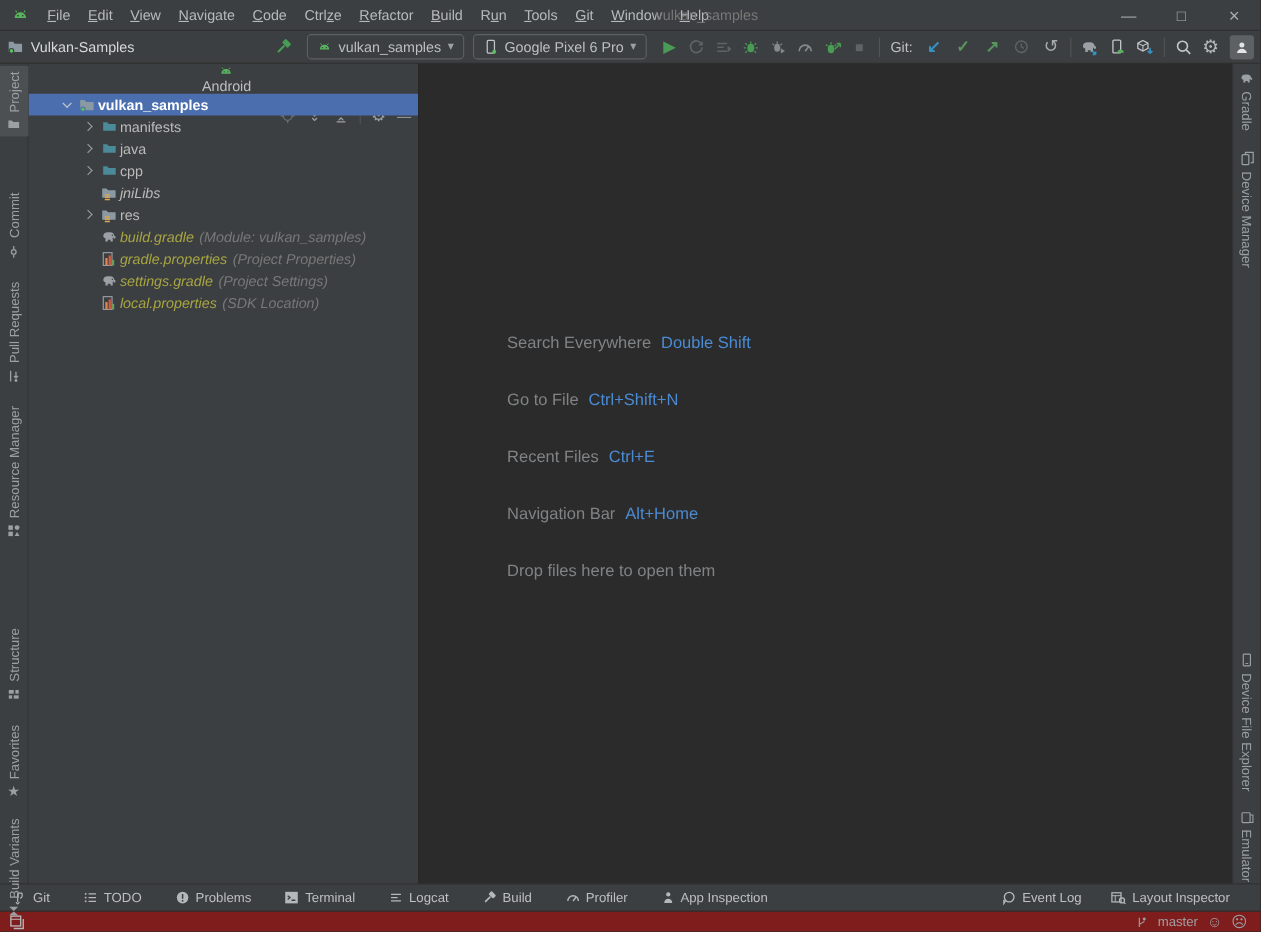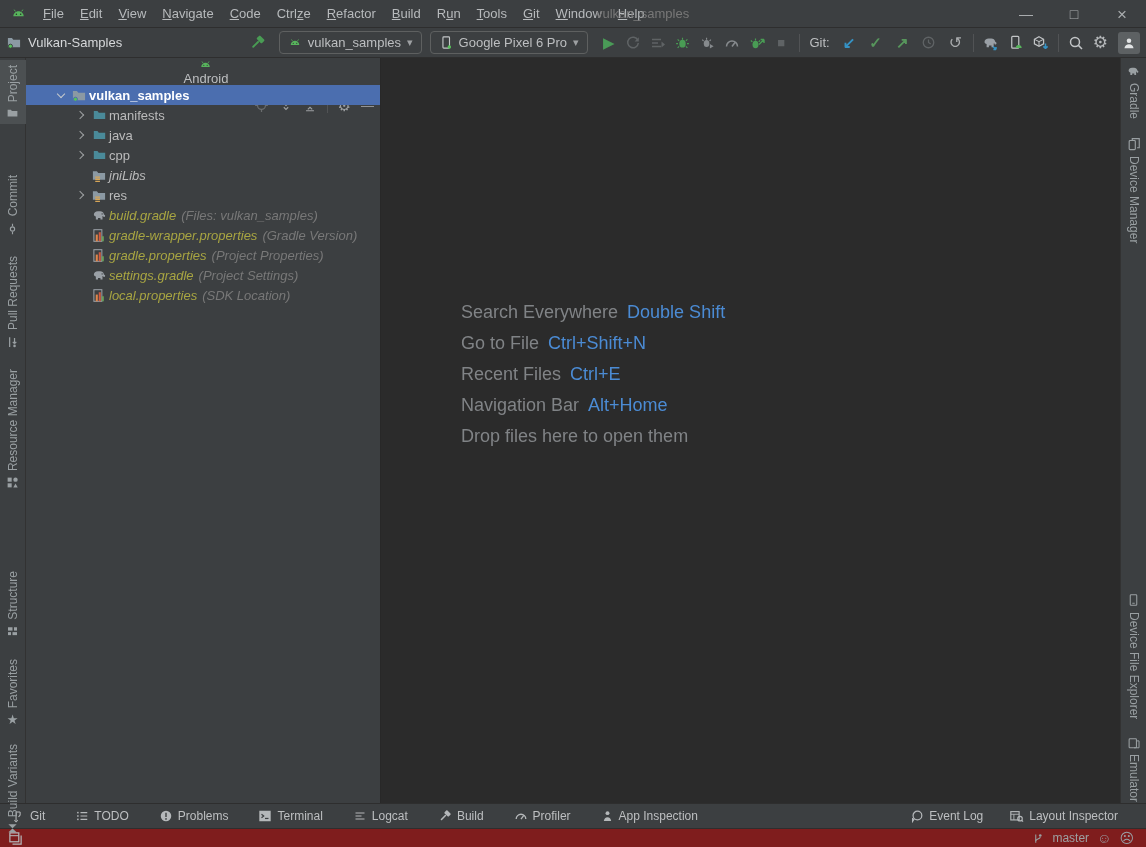--- a/index.html
+++ b/index.html
@@ -62,21 +62,21 @@
   .c-d { width:6px; height:6px; border-right:1.5px solid #c7cacc; border-bottom:1.5px solid #c7cacc; transform:rotate(45deg); margin-top:-3px; }
   .ticon { width:20px; display:flex; justify-content:center; align-items:center; flex:none; }
   .tname.olive { color:#a8a542; }
   .suffix { color:#787878; margin-left:5px; }
   .lv0 { padding-left:26px; }
   .lv1 { padding-left:46px; }
   .lv1n { padding-left:63px;font-style:italic; } 
 
   
   .editor { flex:1; background:#2b2b2b; position:relative; }
-  .tips { position:absolute; left:80px; top:243px; display:flex; flex-direction:column; gap:9px; font-size:18px; }
+  .tips { position:absolute; left:80px; top:243px; display:flex; flex-direction:column; gap:30px; font-size:15px; }
   .tip-row { height:22px; line-height:22px; }
   .tip-label { color:#808386; }
   .tip-keys { color:#4b8bd4; margin-left:9px; }
 
   
   .bottombar { height:25px; background:#3c3f41; border-top:1px solid #2e2e2e; display:flex; align-items:center; padding:0 12px; font-size:12px; color:#bdbfc1; }
   .bb-left { display:flex; align-items:center; gap:30px; }
   .bb-right { margin-left:auto; display:flex; align-items:center; gap:26px; margin-right:16px; }
   .bb-item { display:flex; align-items:center; gap:5px; }
 
@@ -472,35 +472,23 @@
 
 
       <div class="trow lv1n">
         <span class="ticon">
             <svg width="17" height="15" viewBox="0 0 17 16">
               <path fill="#9aa0a6" d="M2.5 7c0-2.2 1.8-3.6 4.2-3.6h2.6c2 0 3.5 1.2 3.8 2.9l.1.5c.7.1 1.3.7 1.3 1.4 0 .8-.6 1.4-1.4 1.4h-.5V8.4h-.9v3.9h-2.2v-1.7H6.9v1.7H4.6V9.1C3.4 8.9 2.5 8 2.5 7z"></path>
               <circle cx="11.3" cy="6.3" r=".7" fill="#3c3f41"></circle>
             </svg>
           </span>
         <span class="tname olive">build.gradle</span>
-        <span class="suffix">(Files: vulkan_samples)</span>
-      </div>
-
-      <div class="trow lv1n">
-        <span class="ticon">
-            <svg width="15" height="15" viewBox="0 0 16 16">
-              <rect x="2" y="1.8" width="8.5" height="12.4" fill="none" stroke="#9aa0a6" stroke-width="1.1"></rect>
-              <rect x="4" y="7" width="2.2" height="7.2" fill="#e0864a"></rect>
-              <rect x="7.2" y="4.5" width="2.2" height="9.7" fill="#cf5b42"></rect>
-              <rect x="10.4" y="8.8" width="2.2" height="5.4" fill="#6ba05b"></rect>
-            </svg>
-          </span>
-        <span class="tname olive">gradle-wrapper.properties</span>
-        <span class="suffix">(Gradle Version)</span>
-      </div>
+        <span class="suffix">(Module: vulkan_samples)</span>
+      </div>
+
 
       <div class="trow lv1n">
         <span class="ticon">
             <svg width="15" height="15" viewBox="0 0 16 16">
               <rect x="2" y="1.8" width="8.5" height="12.4" fill="none" stroke="#9aa0a6" stroke-width="1.1"></rect>
               <rect x="4" y="7" width="2.2" height="7.2" fill="#e0864a"></rect>
               <rect x="7.2" y="4.5" width="2.2" height="9.7" fill="#cf5b42"></rect>
               <rect x="10.4" y="8.8" width="2.2" height="5.4" fill="#6ba05b"></rect>
             </svg>
           </span>

